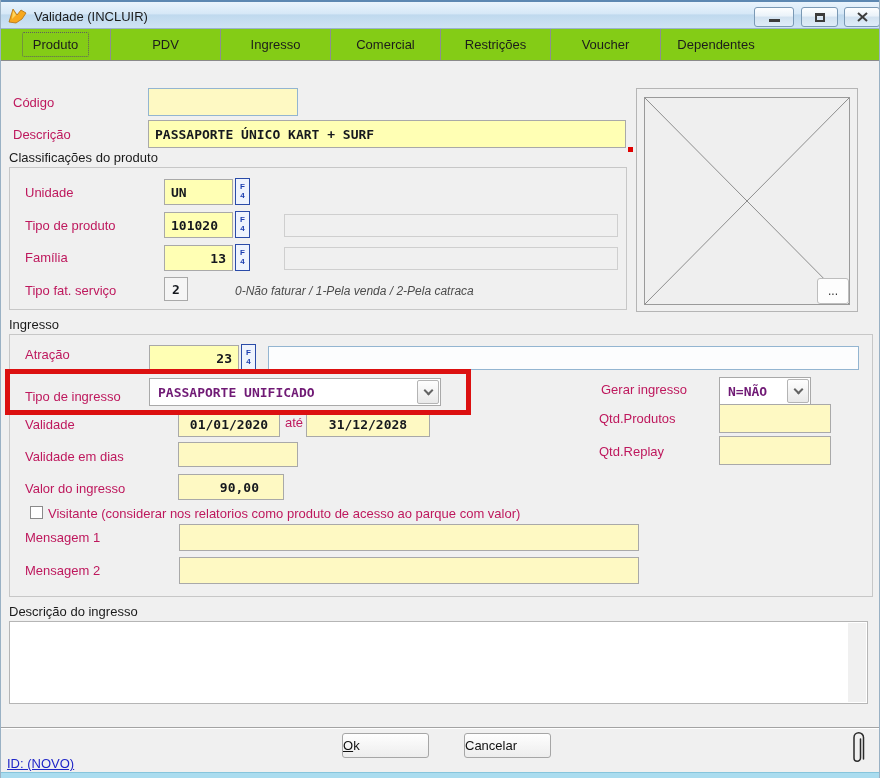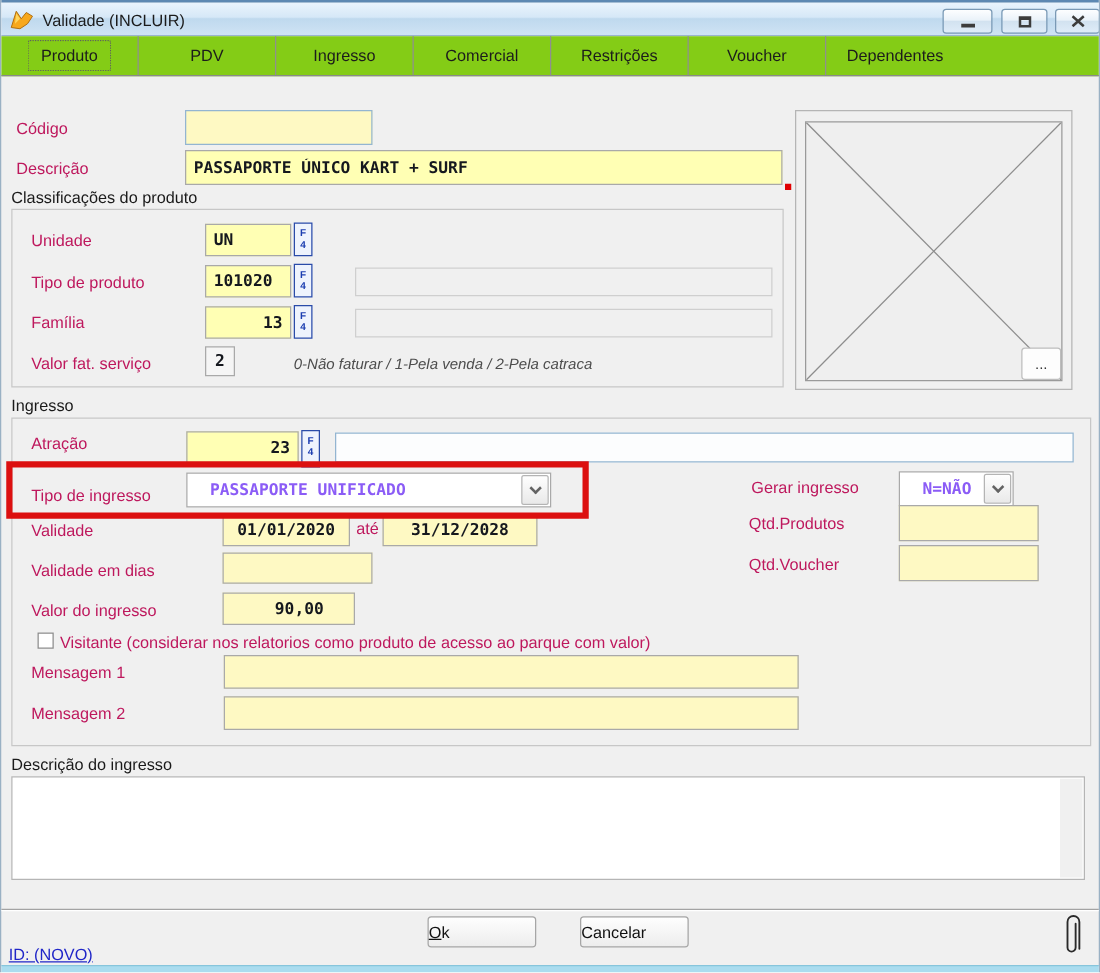--- a/index.html
+++ b/index.html
@@ -40,23 +40,23 @@
   .blue-border { border-color:#93b5d1; }
   .r { text-align:right; }
   .c { text-align:center; }
   .dis { background:#f0f0f0; border-color:#cfcfcf; }
 
   .f4 { position:absolute; width:15px; border:1px solid #2a4ba8; background:#eef3fd;
         color:#1b3db0; font-weight:bold; font-size:8px; line-height:9px; text-align:center;
         padding-top:3px; cursor:pointer; font-family:"Liberation Sans",sans-serif; }
 
   .combo { position:absolute; border:1px solid #a9a9a9; background:#fff; display:flex; align-items:stretch; cursor:pointer; }
-  .combo .val { flex:1; display:flex; align-items:center; padding-left:18px;
+  .combo .val { flex:1; display:flex; align-items:center; padding-left:8px;
                 font-family:"DejaVu Sans Mono",monospace; font-weight:bold; font-size:13px;
-                color:#8b5cf6; white-space:nowrap; overflow:hidden; }
+                color:#701a75; white-space:nowrap; overflow:hidden; }
   .combo .dd { width:22px; margin:1px; border:1px solid #b4b4b4; border-radius:2px;
                background:linear-gradient(#fefefe,#e9e9e9); display:flex; align-items:center; justify-content:center; }
   .chev { width:7px; height:7px; border-right:2px solid #636363; border-bottom:2px solid #636363;
           transform:rotate(45deg); margin-top:-4px; }
 
   .red-rect { position:absolute; left:4px; top:369px; width:466px; height:46px;
               border:5px solid #dc1010; z-index:50; pointer-events:none; }
   .req-dot { position:absolute; left:627px; top:147px; width:5px; height:5px; background:#e00000; }
 
   .pic-outer { position:absolute; left:635px; top:88px; width:222px; height:224px;
@@ -155,21 +155,21 @@
   <span class="lbl" style="left:24px; top:218px;">Tipo de produto</span>
   <input class="inp yellow" style="left: 163px; top: 212px; width: 69px; height: 26px;" value="101020">
   <div class="f4" style="left:234px; top:211px; height:27px;"><span>F</span><br><span>4</span></div>
   <input class="inp dis" style="left: 283px; top: 214px; width: 334px; height: 23px;" value="">
 
   <span class="lbl" style="left:24px; top:250px;">Família</span>
   <input class="inp yellow r" style="left: 163px; top: 245px; width: 69px; height: 26px;" value="13">
   <div class="f4" style="left:234px; top:244px; height:27px;"><span>F</span><br><span>4</span></div>
   <input class="inp dis" style="left: 283px; top: 247px; width: 334px; height: 23px;" value="">
 
-  <span class="lbl" style="left:24px; top:283px;">Valor fat. serviço</span>
+  <span class="lbl" style="left:24px; top:283px;">Tipo fat. serviço</span>
   <input class="inp c" style="left: 163px; top: 277px; width: 24px; height: 24px; background: rgb(245, 245, 245);" value="2">
   <span class="hint" style="left:234px; top:284px;">0-Não faturar / 1-Pela venda / 2-Pela catraca</span>
 
   <div class="pic-outer"></div>
   <div class="pic-inner">
     <svg width="100%" height="100%" preserveAspectRatio="none">
       <line x1="0" y1="0" x2="100%" y2="100%" stroke="#8d8d8d" stroke-width="1"></line>
       <line x1="100%" y1="0" x2="0" y2="100%" stroke="#8d8d8d" stroke-width="1"></line>
     </svg>
   </div>
@@ -199,21 +199,21 @@
       </span>
   </div>
 
   <span class="lbl" style="left:24px; top:417px;">Validade</span>
   <input class="inp c" style="left: 177px; top: 411px; width: 102px; height: 26px;" value="01/01/2020">
   <span class="lbl" style="left:284px; top:415px;">até</span>
   <input class="inp c" style="left: 305px; top: 411px; width: 124px; height: 26px;" value="31/12/2028">
 
   <span class="lbl" style="left:598px; top:411px;">Qtd.Produtos</span>
   <input class="inp" style="left: 718px; top: 404px; width: 112px; height: 29px;" value="">
-  <span class="lbl" style="left:598px; top:444px;">Qtd.Voucher</span>
+  <span class="lbl" style="left:598px; top:444px;">Qtd.Replay</span>
   <input class="inp" style="left: 718px; top: 436px; width: 112px; height: 29px;" value="">
 
   <span class="lbl" style="left:24px; top:449px;">Validade em dias</span>
   <input class="inp" style="left: 177px; top: 442px; width: 120px; height: 25px;" value="">
 
   <span class="lbl" style="left:24px; top:481px;">Valor do ingresso</span>
   <input class="inp r" style="left: 177px; top: 474px; width: 106px; height: 26px; padding-right: 24px;" value="90,00">
 
   <input type="checkbox" class="chk" style="">
   <span class="lbl" style="left:47px; top:506px;">Visitante (considerar nos relatorios como produto de acesso ao parque com valor)</span>

